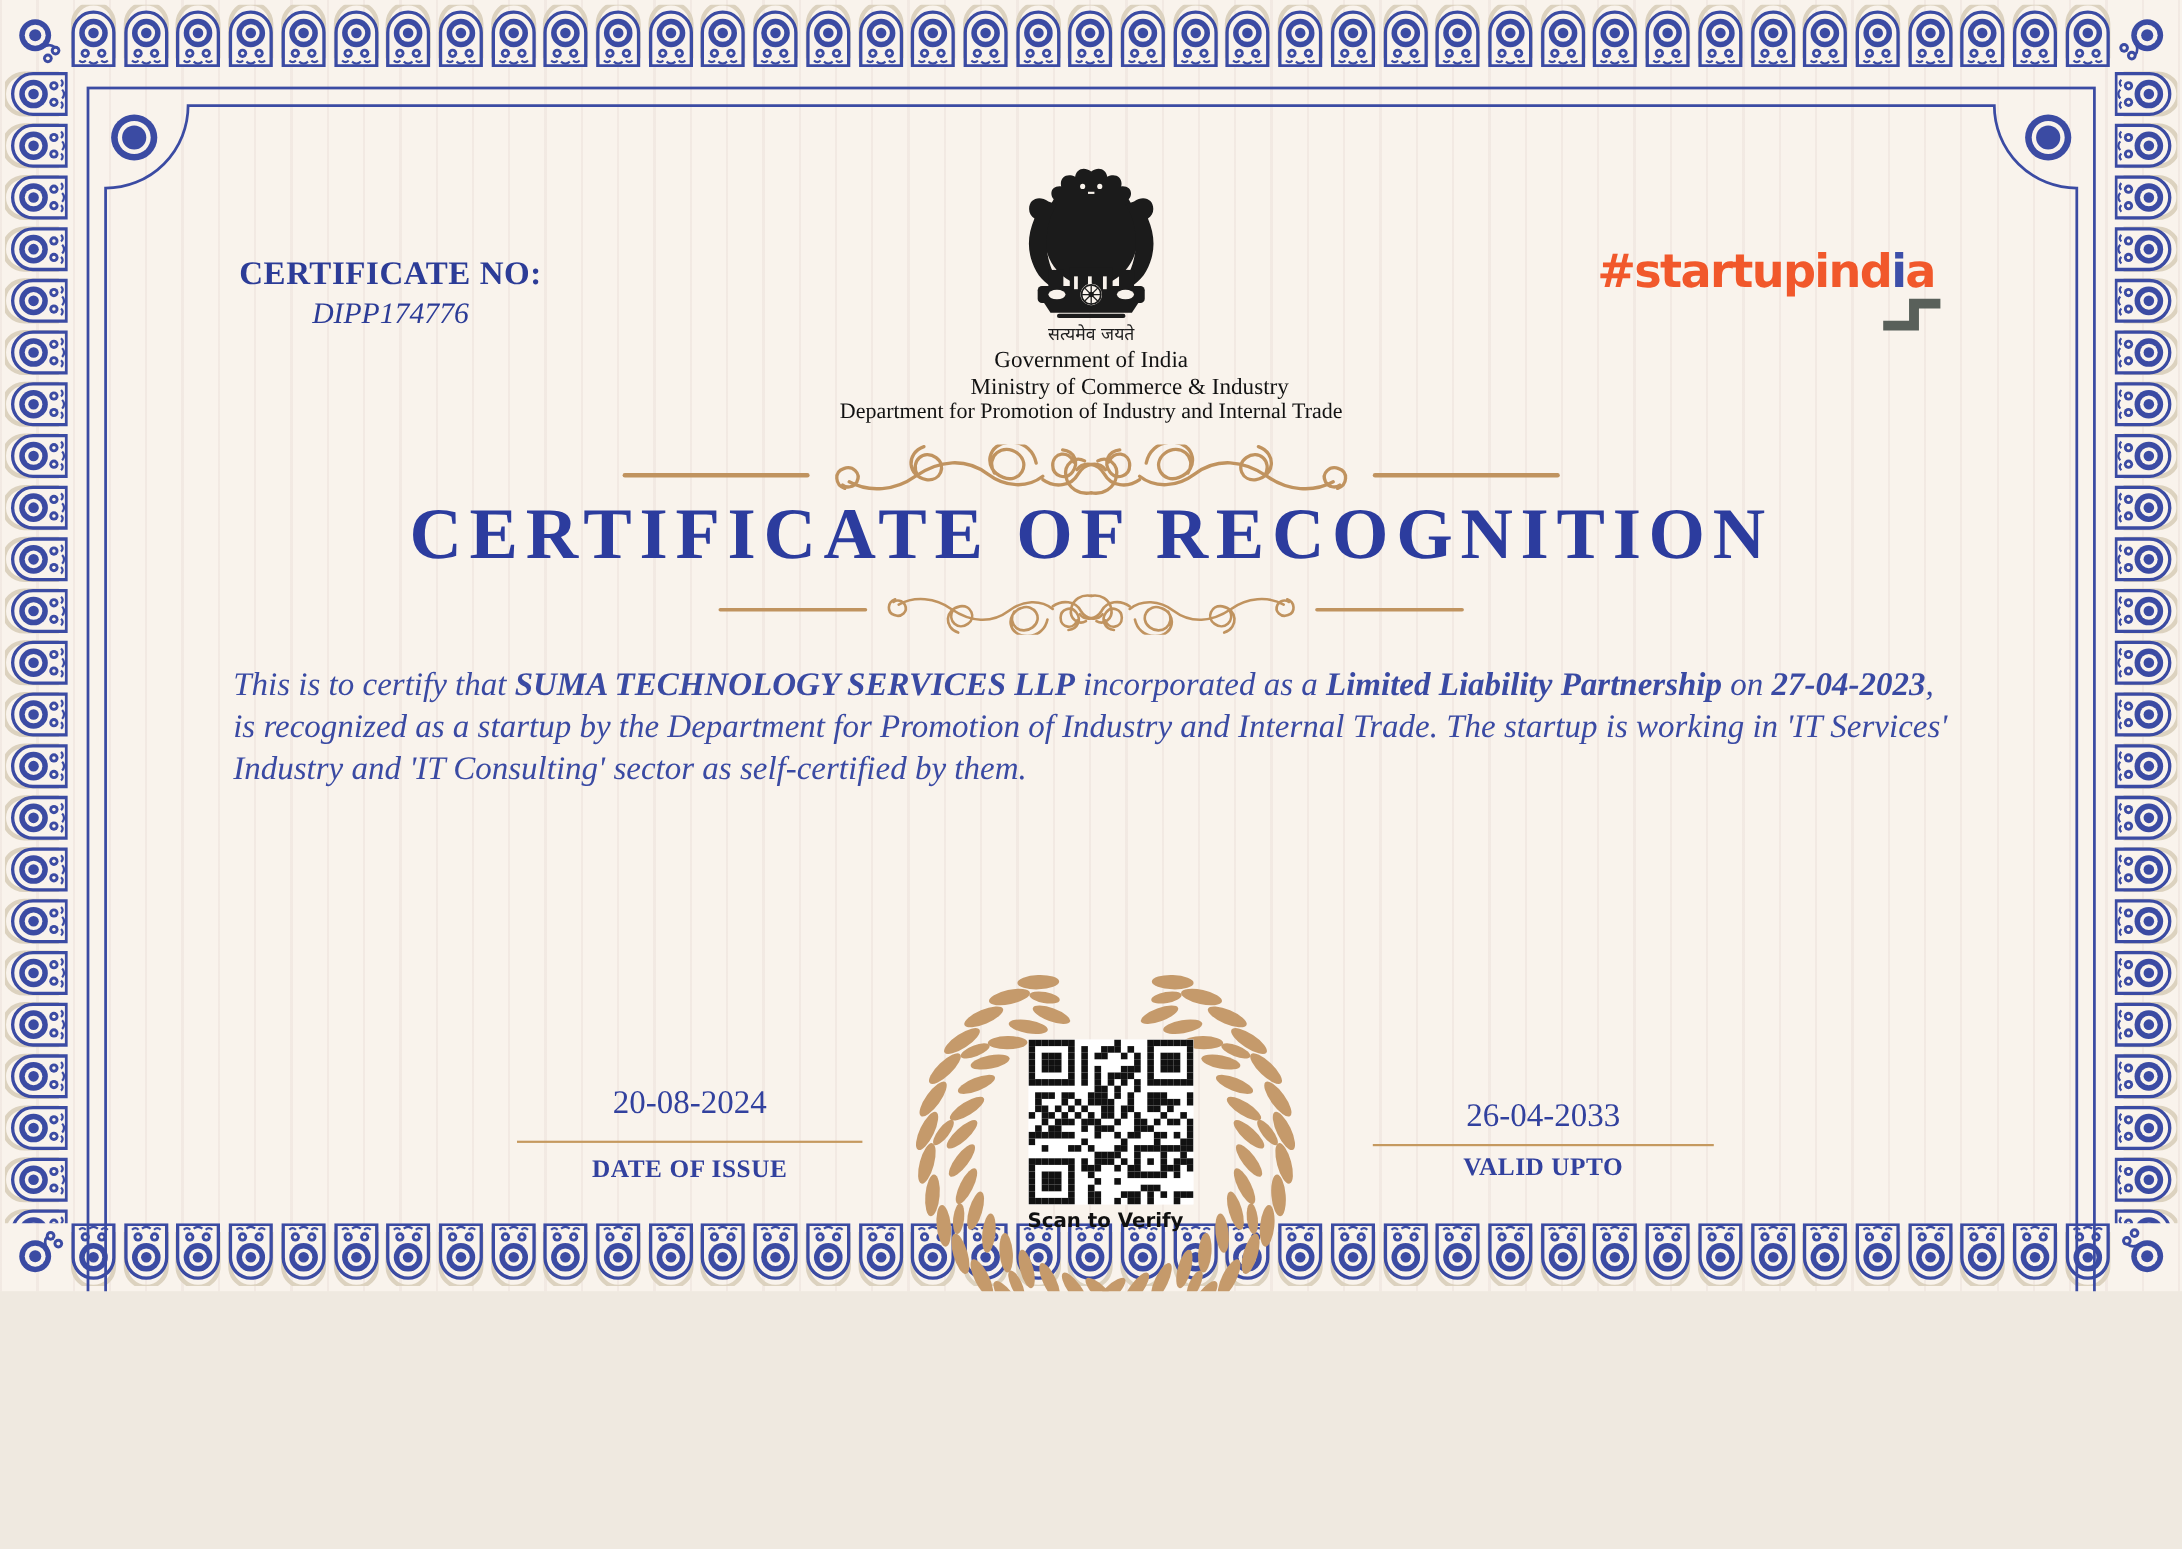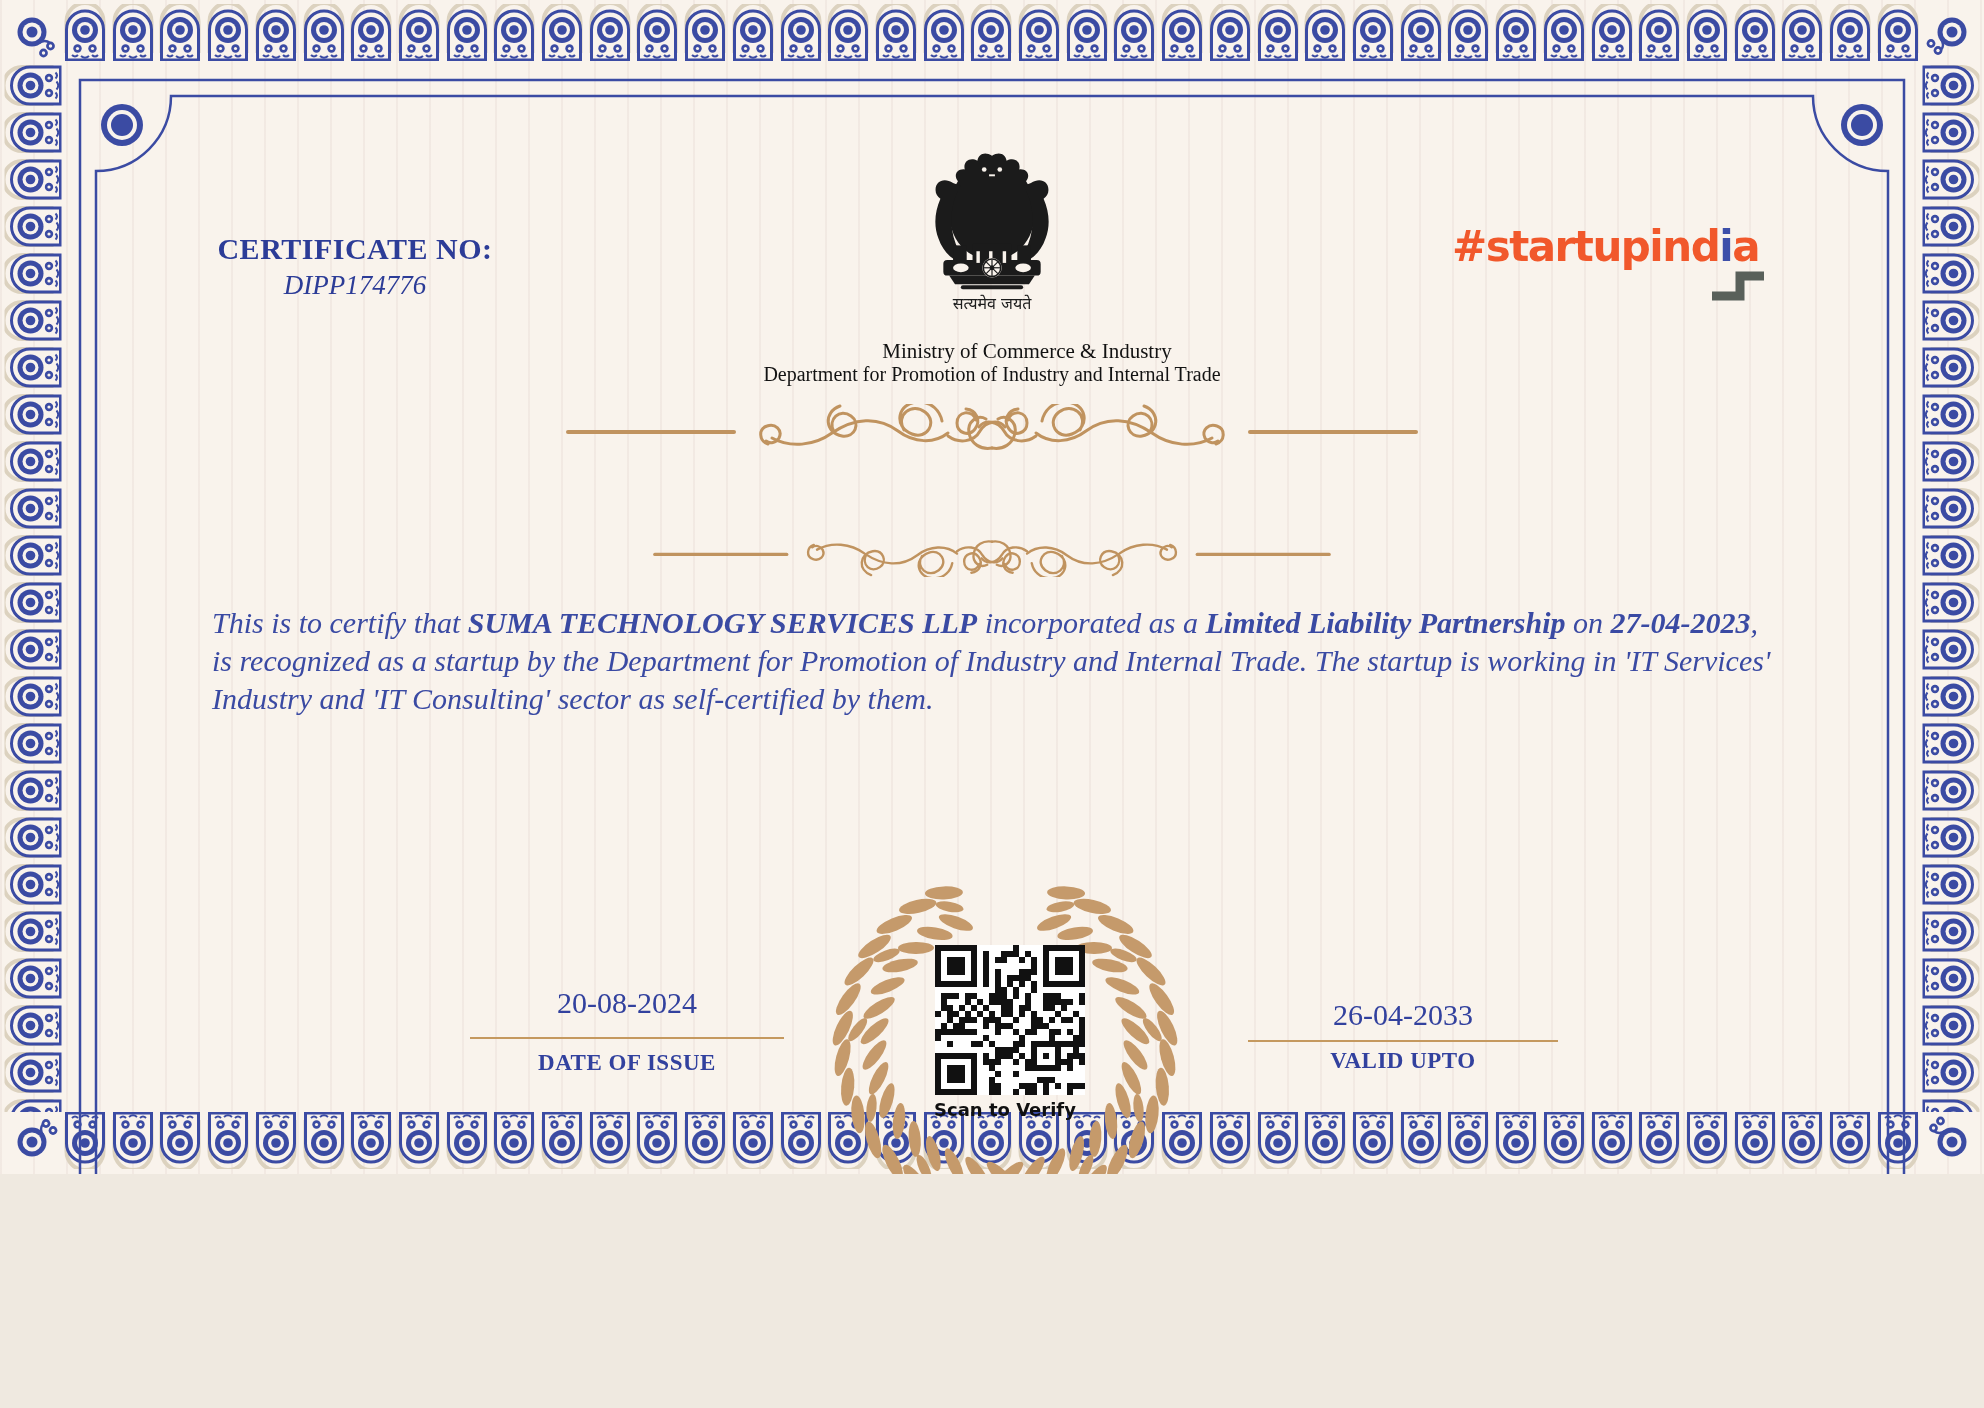--- a/index.html
+++ b/index.html
@@ -2040,20 +2040,21 @@
         <line x1="70" y1="112.5" x2="70" y2="129.5"></line>
           <line x1="61.5" y1="121" x2="78.5" y2="121"></line>
         <line x1="64" y1="115" x2="76" y2="127"></line>
           <line x1="76" y1="115" x2="64" y2="127"></line>
       </g>
       <circle cx="70" cy="121" r="2" fill="#1b1b1b"></circle>
     </g>
   </svg>
   <div class="abs motto">सत्यमेव जयते</div>
 
+  <div class="abs gov gov1">Government of India</div>
   <div class="abs gov gov2">Ministry of Commerce &amp; Industry</div>
   <div class="abs gov gov3">Department for Promotion of Industry and Internal Trade</div>
 
   <div class="abs logo"><span>#startupind</span><span class="blue">i</span><span>a</span></div>
   <svg class="abs logo-step" width="62" height="38" viewBox="0 0 62 38">
     <path d="M58,8 H34 V28 H6" fill="none" stroke="#59605a" stroke-width="9"></path>
   </svg>
 
   <svg class="abs flourish-top" width="860" height="52" viewBox="0 0 860 52">
     <g id="flhT" stroke="#c0935f" stroke-width="3" fill="none" stroke-linecap="round">
@@ -2062,20 +2063,21 @@
       <path d="M210,34 c18,10 42,8 60,-5 c22,-15 46,-17 66,-2 c16,12 36,13 50,2"></path>
       <path d="M272,28 c-7,-13 6,-24 17,-16 c10,7 4,22 -9,20 c-17,-3 -19,-24 -2,-30"></path>
       <path d="M342,26 c-9,-15 8,-28 21,-18 c13,10 2,28 -13,22 c-19,-7 -15,-32 7,-32 c13,0 21,9 23,19"></path>
       <path d="M386,32 c11,8 26,6 32,-5 c6,-10 19,-12 25,-4"></path>
       <path d="M414,16 c-4,-11 -19,-9 -19,3 c0,10 12,14 18,6 c6,-8 2,-19 -9,-20"></path>
       <path d="M430,44 c-11,2 -21,-4 -23,-15 c-2,-11 8,-19 17,-14"></path>
     </g>
     <use href="#flhT" transform="translate(860,0) scale(-1,1)"></use>
   </svg>
 
+  <div class="abs title">CERTIFICATE OF RECOGNITION</div>
 
   <svg class="abs flourish-bottom" width="684" height="42" viewBox="0 0 860 52">
     <g id="flhB" stroke="#c0935f" stroke-width="3" fill="none" stroke-linecap="round">
       <line x1="6" y1="28" x2="172" y2="28" stroke-width="4"></line>
       <path d="M206,40 c-9,-3 -10,-15 -1,-18 c8,-3 16,4 12,12 c-3,5 -9,6 -13,3"></path>
       <path d="M210,34 c18,10 42,8 60,-5 c22,-15 46,-17 66,-2 c16,12 36,13 50,2"></path>
       <path d="M272,28 c-7,-13 6,-24 17,-16 c10,7 4,22 -9,20 c-17,-3 -19,-24 -2,-30"></path>
       <path d="M342,26 c-9,-15 8,-28 21,-18 c13,10 2,28 -13,22 c-19,-7 -15,-32 7,-32 c13,0 21,9 23,19"></path>
       <path d="M386,32 c11,8 26,6 32,-5 c6,-10 19,-12 25,-4"></path>
       <path d="M414,16 c-4,-11 -19,-9 -19,3 c0,10 12,14 18,6 c6,-8 2,-19 -9,-20"></path>

